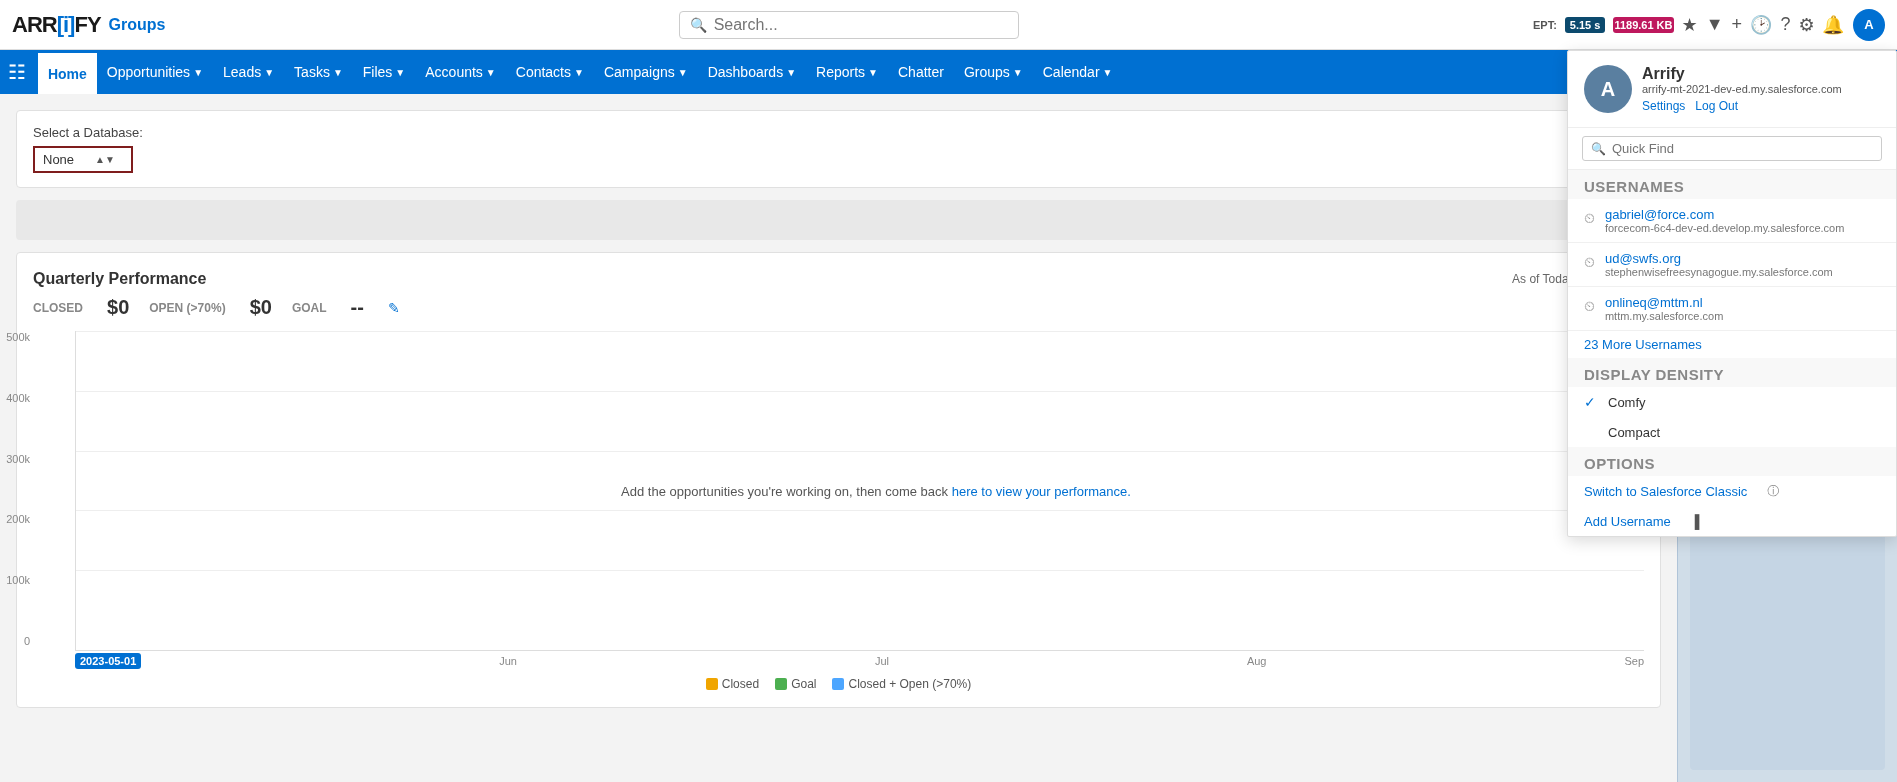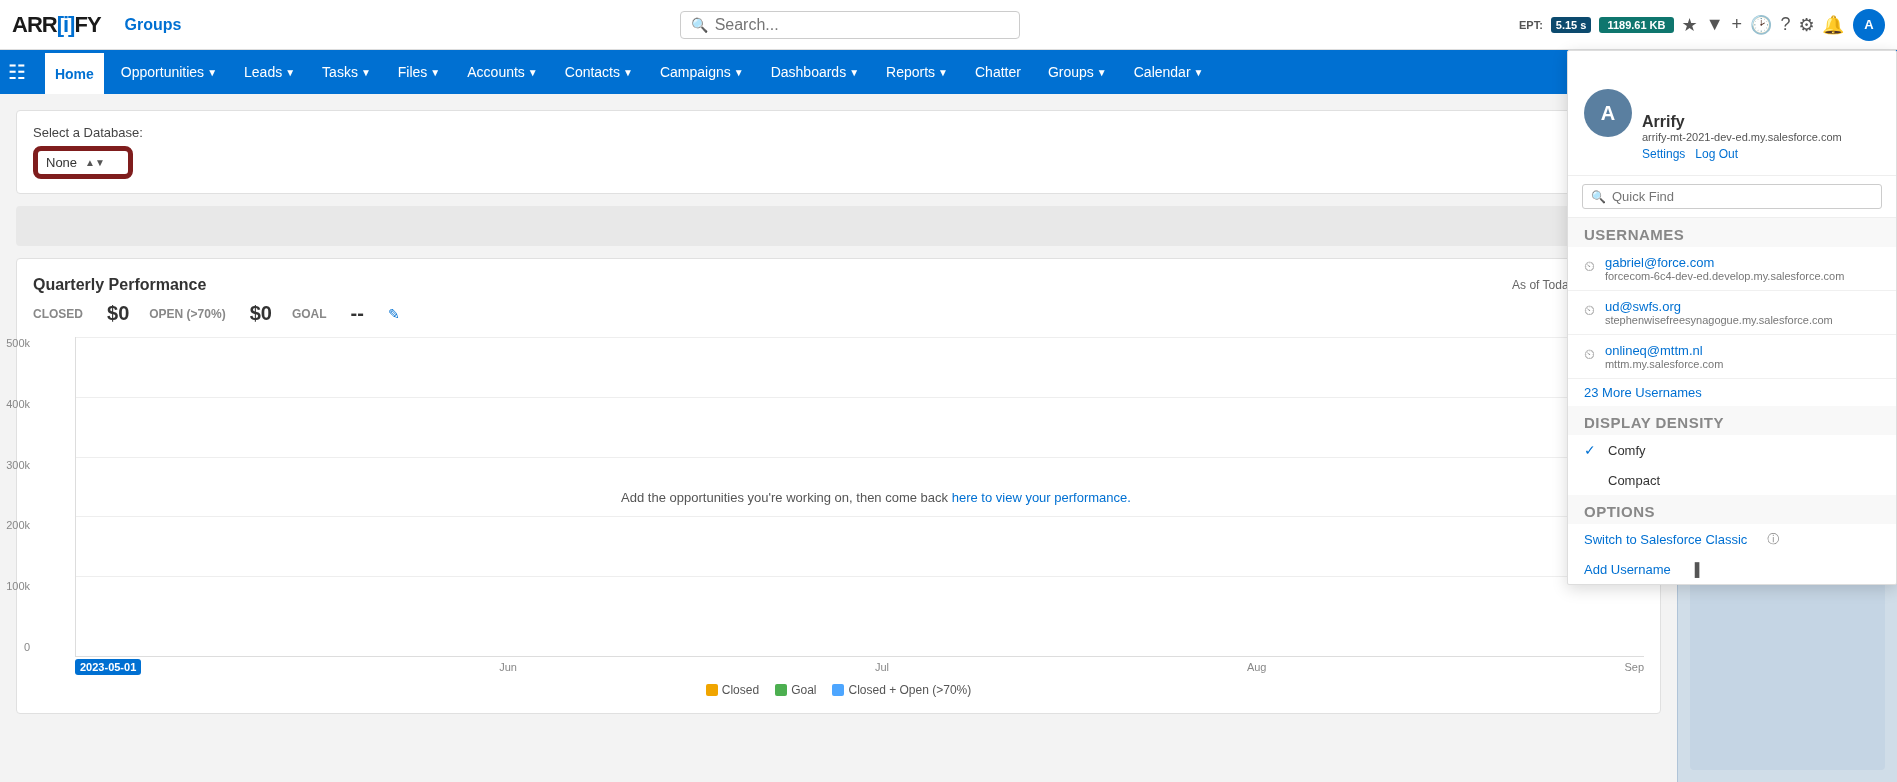--- a/index.html
+++ b/index.html
@@ -4,78 +4,78 @@
   <style>
     * { box-sizing: border-box; margin: 0; padding: 0; font-family: 'Segoe UI', Arial, sans-serif; }
     body { background: #f3f3f3; overflow: hidden; }
 
     
     .top-bar {
       display: flex; align-items: center; justify-content: space-between;
       background: #fff; height: 50px; padding: 0 12px;
       border-bottom: 1px solid #ddd; position: relative; z-index: 200;
     }
-    .top-bar-left { display: flex; align-items: center; gap: 18px; }
+    .top-bar-left { display: flex; align-items: center; gap: 2px; }
     .logo { font-size: 22px; font-weight: 700; color: #1a1a1a; letter-spacing: -1px; }
     .logo span { color: #0070d2; }
     .app-name { font-size: 16px; font-weight: 600; color: #0070d2; margin-left: 6px; }
     .top-bar-search { display: flex; align-items: center; }
     .search-box {
       display: flex; align-items: center; border: 1px solid #ccc; border-radius: 4px;
       padding: 4px 10px; width: 340px; background: #fff;
     }
     .search-box input {
       border: none; outline: none; font-size: 16px; color: #555; width: 100%; background: transparent;
     }
     .search-icon { color: #888; margin-right: 6px; font-size: 14px; }
     .top-bar-right { display: flex; align-items: center; gap: 8px; }
     .ept-badge {
       font-size: 11px; font-weight: 600; color: #fff; background: #0c4a6e; border-radius: 3px; padding: 2px 5px;
     }
     .kb-badge {
-      font-size: 11px; font-weight: 600; color: #fff; background: #0f766e; border-radius: 3px; padding: 2px 8px;
+      font-size: 11px; font-weight: 600; color: #fff; background: #be185d; border-radius: 3px; padding: 2px 1px;
     }
     .top-icon { color: #555; font-size: 18px; cursor: pointer; display: flex; align-items: center; }
     .avatar {
       width: 32px; height: 32px; border-radius: 50%; background: #0070d2;
       display: flex; align-items: center; justify-content: center; color: #fff; font-size: 13px; font-weight: 600; cursor: pointer;
     }
 
     
     .nav-bar {
       display: flex; align-items: center;
       background: #0070d2; height: 44px; padding: 0 8px;
       position: relative; z-index: 200;
     }
     .nav-grid-icon { color: #fff; font-size: 20px; margin-right: 12px; cursor: pointer; }
     .nav-item {
       display: flex; align-items: center; padding: 0 10px; height: 100%; color: #fff;
-      font-size: 14px; cursor: pointer; white-space: nowrap; gap: 3px; margin-left: 7px;
+      font-size: 14px; cursor: pointer; white-space: nowrap; gap: 3px;
     }
     .nav-item.active {
       background: #fff; color: #0070d2; font-weight: 600;
       border-top: 3px solid #0070d2; border-bottom: none;
     }
     .nav-item .chevron { font-size: 10px; }
 
     
     .main-area { display: flex; height: calc(782px - 94px); }
 
     
     .content-panel {
       flex: 1; padding: 16px; overflow-y: auto; background: #f3f3f3;
     }
 
     
     .db-select-section { background: #fff; padding: 14px 16px; margin-bottom: 12px; border-radius: 4px; border: 1px solid #e0e0e0; }
     .db-label { font-size: 13px; color: #444; margin-bottom: 6px; }
     .db-select-row { display: flex; align-items: center; }
     .db-dropdown {
-      display: flex; align-items: center; border: 5px solid #7f1d1d; border-radius: 8px; padding: 4px 8px;
-      font-size: 13px; color: #333; background: #fff; min-width: 100px; cursor: pointer;
+      display: flex; align-items: center; border: 2px solid #7f1d1d; border-radius: 0; padding: 4px 8px;
+      font-size: 13px; color: #333; background: #fff; min-width: 100px; cursor: pointer; gap: 13px;
     }
     .db-dropdown .arrows { margin-left: 8px; font-size: 10px; color: #555; }
 
     
     .gray-bar { background: #e8e8e8; height: 40px; border-radius: 4px; margin-bottom: 12px; }
 
     
     .perf-section { background: #fff; border: 1px solid #e0e0e0; border-radius: 4px; padding: 16px; }
     .perf-header { display: flex; align-items: center; justify-content: space-between; margin-bottom: 8px; }
     .perf-title { font-size: 16px; font-weight: 600; color: #333; }
@@ -115,21 +115,21 @@
       border: 1px solid #ddd; box-shadow: 0 4px 16px rgba(0,0,0,0.15); z-index: 9999;
       border-radius: 2px;
     }
     .user-dropdown-header { display: flex; align-items: center; gap: 10px; padding: 14px 16px; border-bottom: 1px solid #eee; }
     .user-avatar-large {
       width: 48px; height: 48px; border-radius: 50%; background: #5a7fa0;
       display: flex; align-items: center; justify-content: center; color: #fff; font-size: 20px; font-weight: 700;
       flex-shrink: 0;
     }
     .user-info-main { display: flex; flex-direction: column; }
-    .user-display-name { font-size: 16px; font-weight: 600; color: #333; margin-top: 48px; }
+    .user-display-name { font-size: 16px; font-weight: 600; color: #333; }
     .user-org { font-size: 11px; color: #555; }
     .user-links { display: flex; gap: 10px; margin-top: 4px; }
     .user-link { font-size: 12px; color: #0070d2; cursor: pointer; text-decoration: none; text-align: right; }
 
     
     .quick-find-section { padding: 8px 14px; border-bottom: 1px solid #eee; }
     .quick-find-box {
       display: flex; align-items: center; border: 1px solid #ccc; border-radius: 3px;
       padding: 4px 8px; background: #fff;
     }

